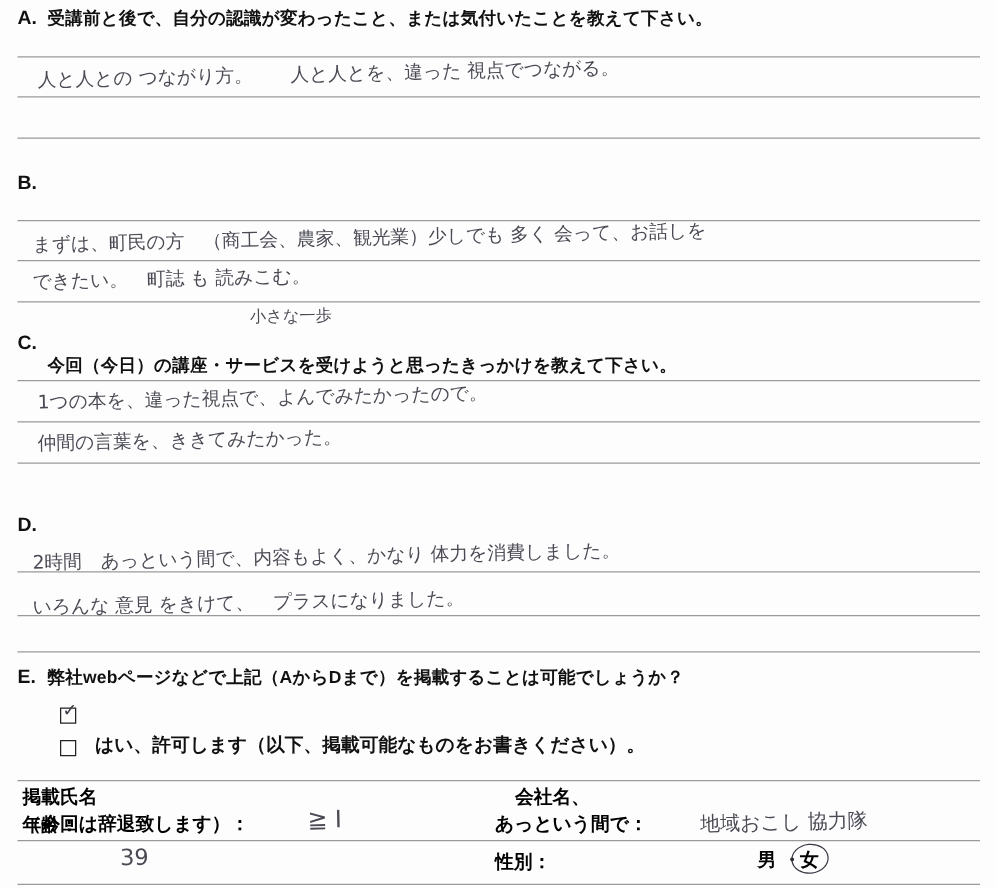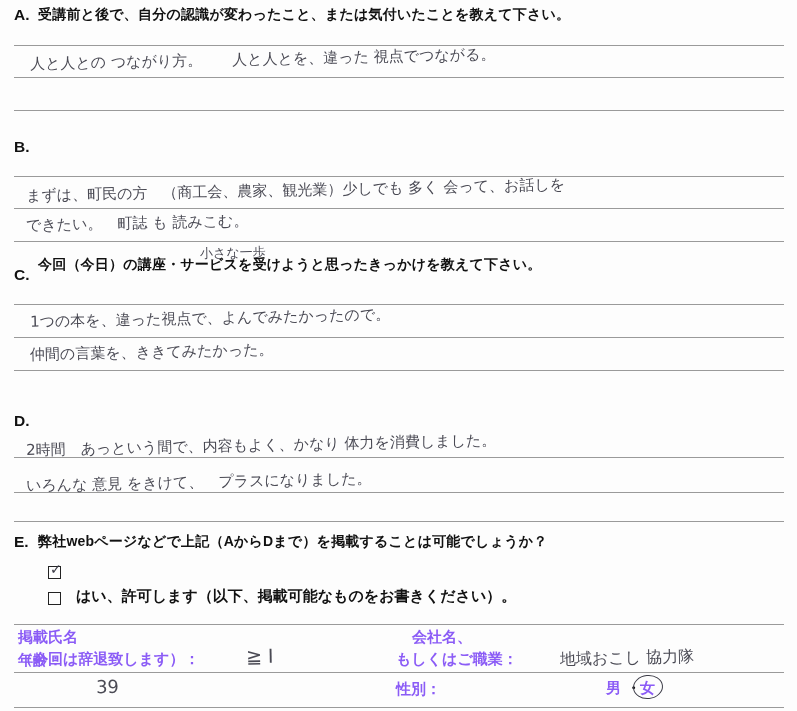--- a/index.html
+++ b/index.html
@@ -67,21 +67,21 @@
     position: absolute;
     font-size: 15px;
     font-weight: bold;
     color: #111;
     white-space: nowrap;
   }
   .fld {
     position: absolute;
     font-size: 15px;
     font-weight: bold;
-    color: #8b5cf6;
+    color: #000000;
     white-space: nowrap;
   }
   .circ {
     position: absolute;
     border: 1.5px solid #3b3b46;
     border-radius: 50%;
     width: 28px;
     height: 22px;
     transform: rotate(-6deg);
   }
@@ -106,21 +106,21 @@
 
   <div class="qletter" style="left:14px; top:138px;">B.</div>
   <div class="rule" style="top:176px;"></div>
   <div class="rule" style="top:208px;"></div>
   <div class="rule" style="top:241px;"></div>
   <div class="hand" style="left:26px; top:181px;">まずは、町民の方　（商工会、農家、観光業）少しでも 多く 会って、お話しを</div>
   <div class="hand" style="left:26px; top:214px;">できたい。　町誌 も 読みこむ。</div>
 
   <div class="hand small" style="left:200px; top:244px;">小さな一歩</div>
   <div class="qletter" style="left:14px; top:266px;">C.</div>
-  <div class="q" style="left:38px; top:256px;">今回（今日）の講座・サービスを受けようと思ったきっかけを教えて下さい。</div>
+  <div class="q" style="left:38px; top:284px;">今回（今日）の講座・サービスを受けようと思ったきっかけを教えて下さい。</div>
   <div class="rule" style="top:304px;"></div>
   <div class="rule" style="top:337px;"></div>
   <div class="rule" style="top:370px;"></div>
   <div class="hand" style="left:30px; top:309px;">1つの本を、違った視点で、よんでみたかったので。</div>
   <div class="hand" style="left:30px; top:343px;">仲間の言葉を、ききてみたかった。</div>
 
   <div class="qletter" style="left:14px; top:412px;">D.</div>
   <div class="rule" style="top:457px;"></div>
   <div class="rule" style="top:492px;"></div>
   <div class="rule" style="top:521px;"></div>
@@ -136,21 +136,21 @@
 
   <div class="chk" style="left:48px; top:592px;"></div>
 
   <div class="rule" style="top:624px; left:14px; width:770px;"></div>
 
   <div class="fld" style="left:18px; top:628px;">掲載氏名</div>
   <div class="fld" style="left:18px; top:650px;">（今回は辞退致します）：</div>
   <div class="hand" style="left:246px; top:645px; font-size:19px;">≧ I</div>
 
   <div class="fld" style="left:412px; top:628px;">会社名、</div>
-  <div class="fld" style="left:396px; top:650px;">もしくはご職業：</div>
+  <div class="fld" style="left:396px; top:650px;">あっという間で：</div>
   <div class="hand" style="left:560px; top:648px; font-size:16px;">地域おこし 協力隊</div>
 
   <div class="rule" style="top:672px; left:14px; width:770px;"></div>
 
   <div class="fld" style="left:18px; top:651px;">年齢：</div>
   <div class="hand" style="left:96px; top:676px; font-size:18px;">39</div>
 
   <div class="fld" style="left:396px; top:680px;">性別：</div>
   <div class="fld" style="left:606px; top:679px;">男</div>
   <div class="dot" style="left:626px; top:679px;">・</div>

